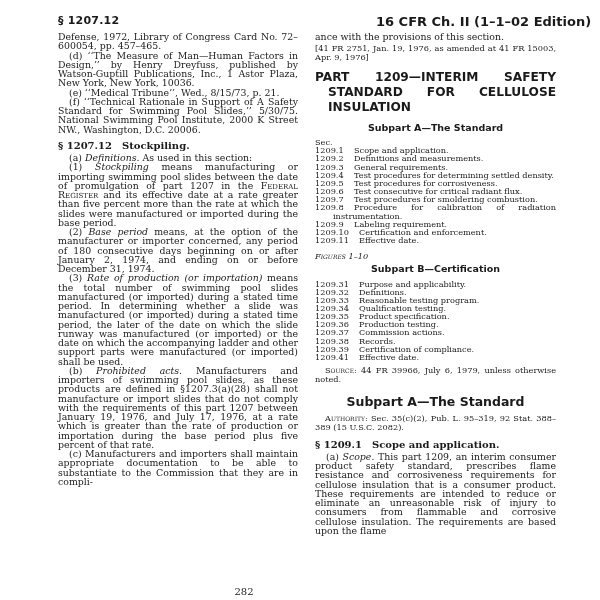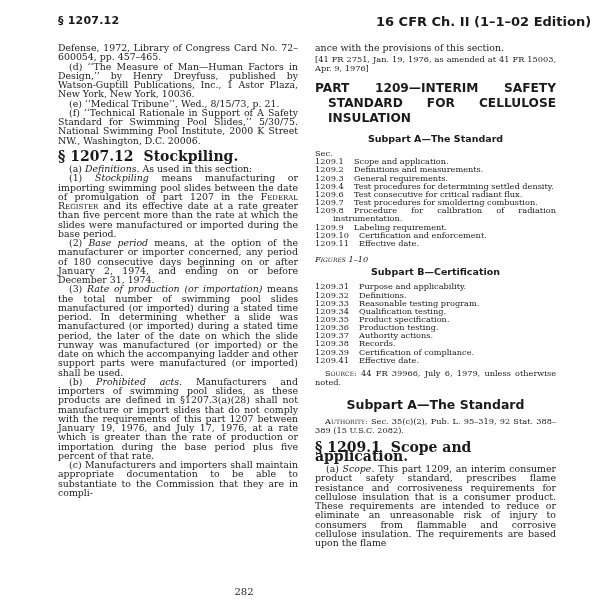--- a/index.html
+++ b/index.html
@@ -1,26 +1,26 @@
 <!DOCTYPE html>
 <html><head>
 <meta charset="utf-8">
 <style>
   html, body { margin:0; padding:0; background:#ffffff; }
   body { width:600px; height:600px; position:relative; overflow:hidden; color:#1a1a1a; }
   .hdr-left { position:absolute; left:58px; top:14px; font-family:"DejaVu Sans", sans-serif; font-weight:bold; font-size:11px; letter-spacing:0.2px; }
   .hdr-right { position:absolute; left:376px; top:14px; font-family:"DejaVu Sans", sans-serif; font-weight:bold; font-size:13px; }
-  .col { position:absolute; top:43px; width:240px; font-family:"DejaVu Serif", serif; font-size:9.4px; line-height:9.25px; }
+  .col { position:absolute; top:32px; width:240px; font-family:"DejaVu Serif", serif; font-size:9.4px; line-height:9.25px; }
   .col.left { left:58px; }
   .col.right { left:315px; width:241px; }
   .p { text-align:justify; text-align-last:left; margin:0; }
   .ind { text-indent:11px; }
   .sc { font-variant:small-caps; }
   .cite { font-size:8.2px; line-height:8.8px; margin:3px 0 0 0; text-align:justify; text-align-last:left; }
-  .sechead { font-weight:bold; font-size:14px; margin:7px 0 3px 0; }
+  .sechead { font-weight:bold; font-size:10px; margin:7px 0 3px 0; }
   .sechead .num { margin-right:10px; }
   .parthead { font-family:"DejaVu Sans", sans-serif; font-weight:bold; font-size:12.2px; line-height:15px; margin:8px 0 8px 0; padding-left:13px; text-indent:-13px; text-align:justify; text-align-last:left; }
   .subhead { font-family:"DejaVu Sans", sans-serif; font-weight:bold; font-size:9.5px; text-align:center; margin:4px 0 6px 0; }
   .subhead.big { font-size:12.5px; margin:13px 0 8px 0; }
   .toc { font-size:8.2px; line-height:8.15px; }
   .toc-row { padding-left:18px; text-indent:-18px; text-align:justify; text-align-last:left; }
   .toc-row .n { display:inline-block; text-indent:0; min-width:39px; }
   .toc-row .n.w { min-width:44px; }
   .toc-sec { font-size:8.2px; }
   .figs { margin-top:8px;font-style:italic; }
@@ -64,41 +64,42 @@
 
   <div class="subhead">Subpart A—The Standard</div>
 
   <div class="toc">
     <div class="toc-sec">Sec.</div>
     <div id="toc-a">
         <div class="toc-row"><span class="n">1209.1</span><span>Scope and application.</span></div>
         <div class="toc-row"><span class="n">1209.2</span><span>Definitions and measurements.</span></div>
         <div class="toc-row"><span class="n">1209.3</span><span>General requirements.</span></div>
         <div class="toc-row"><span class="n">1209.4</span><span>Test procedures for determining settled density.</span></div>
+        <div class="toc-row"><span class="n">1209.5</span><span>Test procedures for corrosiveness.</span></div>
         <div class="toc-row"><span class="n">1209.6</span><span>Test consecutive for critical radiant flux.</span></div>
         <div class="toc-row"><span class="n">1209.7</span><span>Test procedures for smoldering combustion.</span></div>
         <div class="toc-row"><span class="n">1209.8</span><span>Procedure for calibration of radiation instrumentation.</span></div>
         <div class="toc-row"><span class="n">1209.9</span><span>Labeling requirement.</span></div>
         <div class="toc-row"><span class="n w">1209.10</span><span>Certification and enforcement.</span></div>
         <div class="toc-row"><span class="n w">1209.11</span><span>Effective date.</span></div>
       </div>
     <div class="figs sc">Figures 1–10</div>
   </div>
 
   <div class="subhead" style="">Subpart B—Certification</div>
 
   <div class="toc">
     <div id="toc-b">
         <div class="toc-row"><span class="n w">1209.31</span><span>Purpose and applicability.</span></div>
         <div class="toc-row"><span class="n w">1209.32</span><span>Definitions.</span></div>
         <div class="toc-row"><span class="n w">1209.33</span><span>Reasonable testing program.</span></div>
         <div class="toc-row"><span class="n w">1209.34</span><span>Qualification testing.</span></div>
         <div class="toc-row"><span class="n w">1209.35</span><span>Product specification.</span></div>
         <div class="toc-row"><span class="n w">1209.36</span><span>Production testing.</span></div>
-        <div class="toc-row"><span class="n w">1209.37</span><span>Authority actions.</span></div>
+        <div class="toc-row"><span class="n w">1209.37</span><span>Commission actions.</span></div>
         <div class="toc-row"><span class="n w">1209.38</span><span>Records.</span></div>
         <div class="toc-row"><span class="n w">1209.39</span><span>Certification of compliance.</span></div>
         <div class="toc-row"><span class="n w">1209.41</span><span>Effective date.</span></div>
       </div>
   </div>
 
   <p class="source"><span class="sc">Source:</span><span> 44 FR 39966, July 6, 1979, unless otherwise noted.</span></p>
 
   <div class="subhead big">Subpart A—The Standard</div>
 

